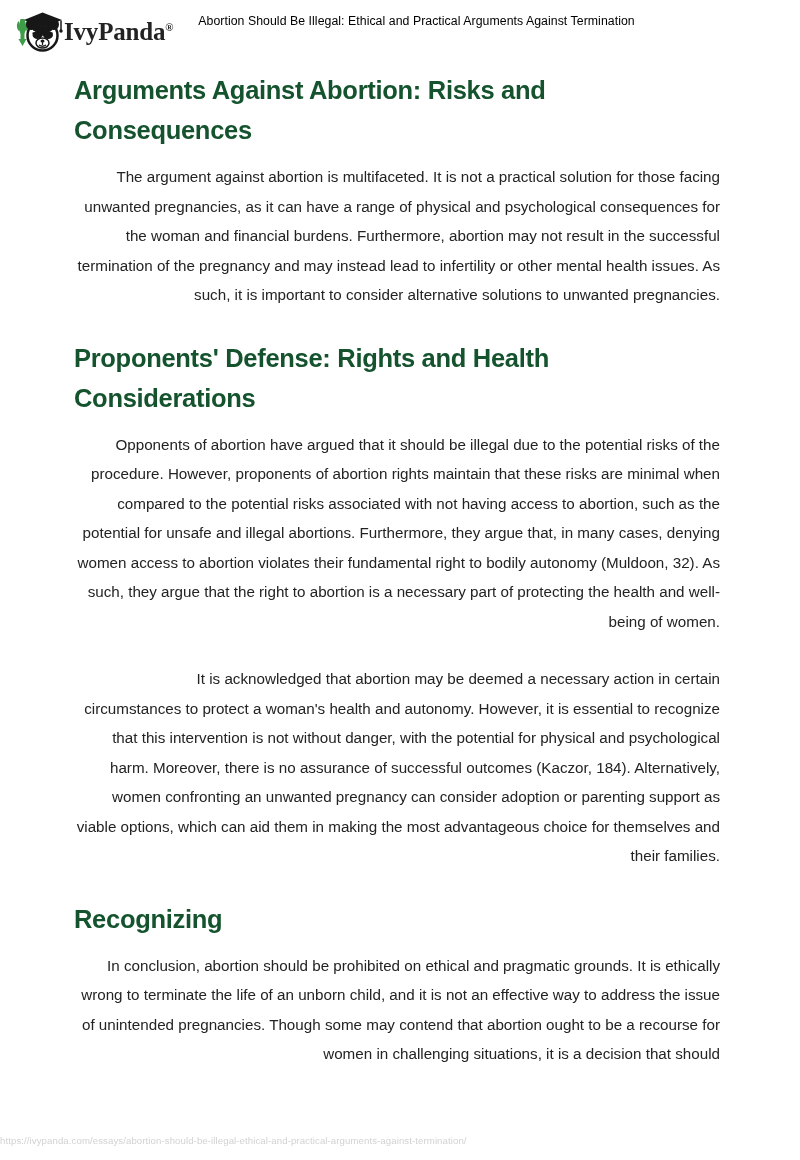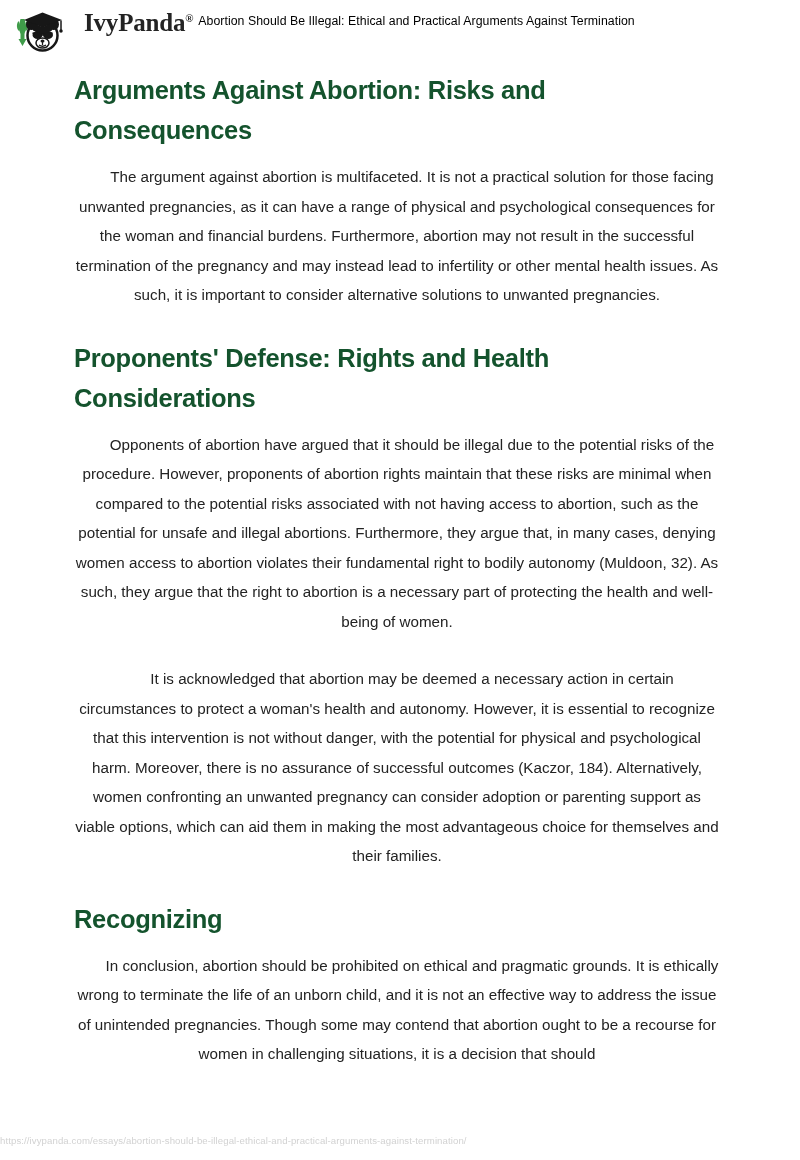--- a/index.html
+++ b/index.html
@@ -21,22 +21,22 @@
     top: 0;
     left: 0;
     width: 800px;
     height: 58px;
   }
   .brand {
     position: absolute;
     left: 14px;
     top: 8px;
     display: flex;
-    align-items: flex-start;
-    gap: 20px;
+    align-items: center;
+    gap: 0;
   }
   .brand-mark {
     width: 50px;
     height: 46px;
     display: block;
   }
   .brand-word {
     font-family: "Liberation Serif", serif;
     font-weight: bold;
     font-size: 25px;
@@ -80,21 +80,21 @@
     margin: 0 0 12px 0;
     letter-spacing: -0.3px;
   }
   p.body-text {
     font-family: "Liberation Sans", sans-serif;
     font-size: 15.2px;
     line-height: 29.5px;
     color: #232323;
     margin: 0 0 28px 0;
     text-indent: 30px;
-    text-align: center;
+    text-align: right;
   }
   .block {
     margin-bottom: 0;
   }
   .block + .block {
     margin-top: 10px;
   }
 
   
   .page-footer {

